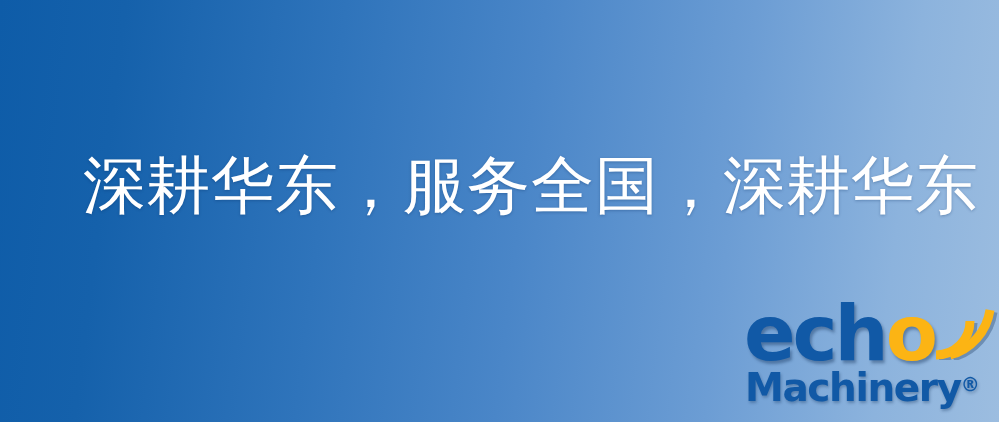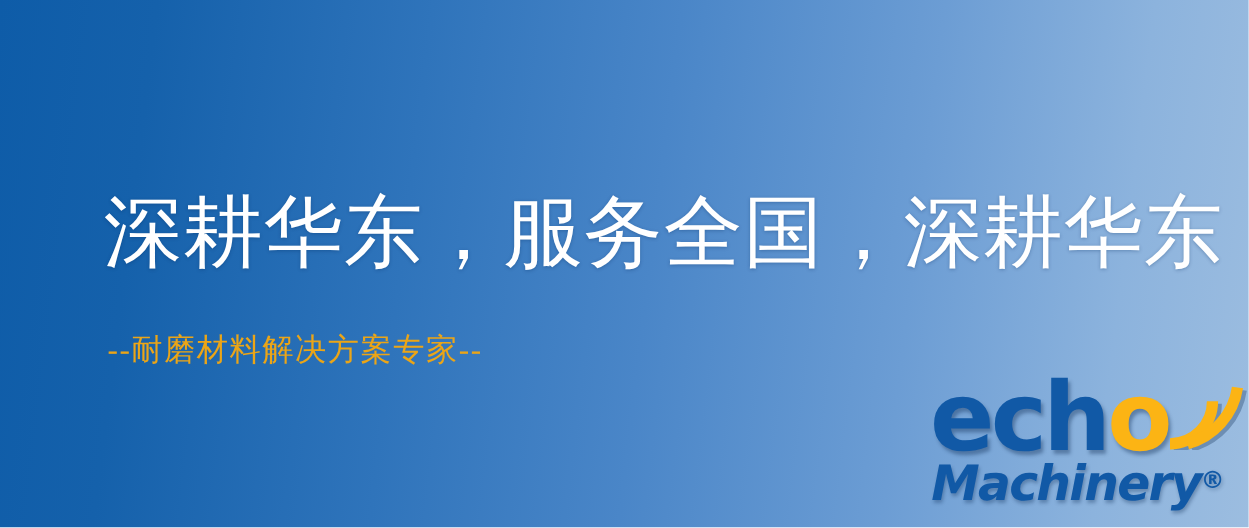--- a/index.html
+++ b/index.html
@@ -92,37 +92,35 @@
     left: 1px;
     top: 70px;
     font-family: "DejaVu Sans", "Liberation Sans", sans-serif;
     font-size: 39px;
     font-weight: bold;
     letter-spacing: -1.4px;
     line-height: 1;
     color: #1159a6;
     text-shadow: 1px 2px 3px rgba(10, 40, 80, 0.32);
     white-space: nowrap;
-    font-style: italic;
   }
 
   .logo-reg {
     font-size: 19px;
     vertical-align: 10px;
     letter-spacing: 0;
   }
 </style>
 </head>
 <body>
 
 <div id="banner">
 
   <div id="headline">深耕华东，服务全国，深耕华东</div>
 
-  <div id="subtitle">--耐磨材料解决方案专家--</div>
 
   <div id="logo">
 
     <div class="logo-wordmark">
       <span>ech</span><span class="logo-o">o</span>
     </div>
 
     <svg id="logo-arcs" viewBox="0 0 70 62">
       <g fill="none" stroke="#fcb414" stroke-width="9" stroke-linecap="butt">
         <path d="M 8 57 A 34 34 0 0 0 42 23" transform="translate(3,2)" opacity="0.30" stroke="#0a2850"></path>

